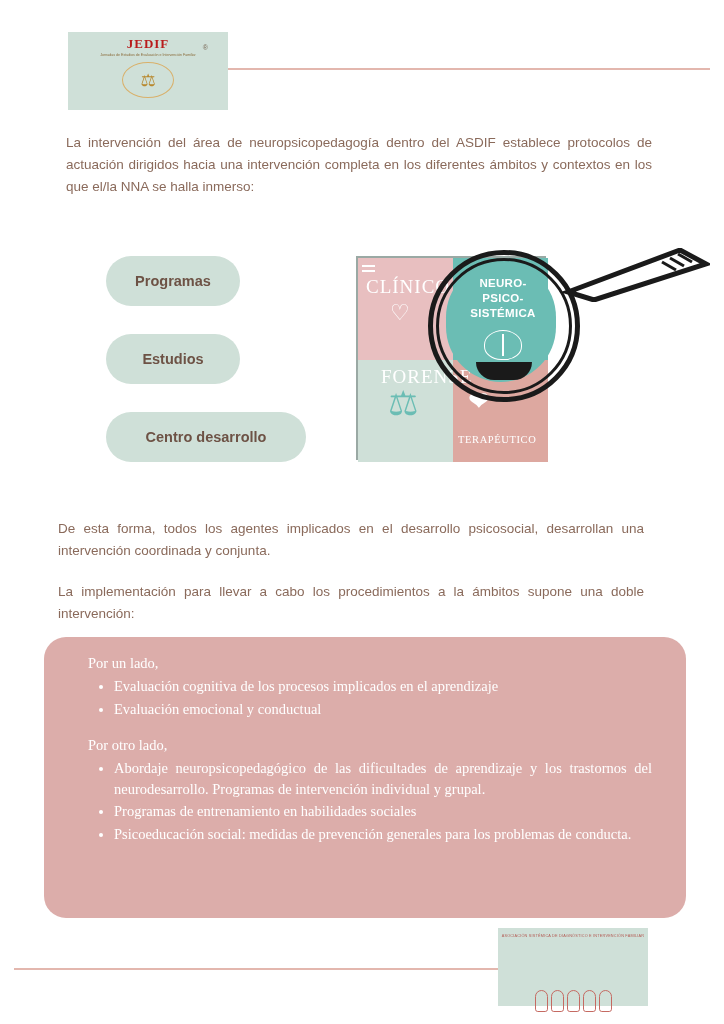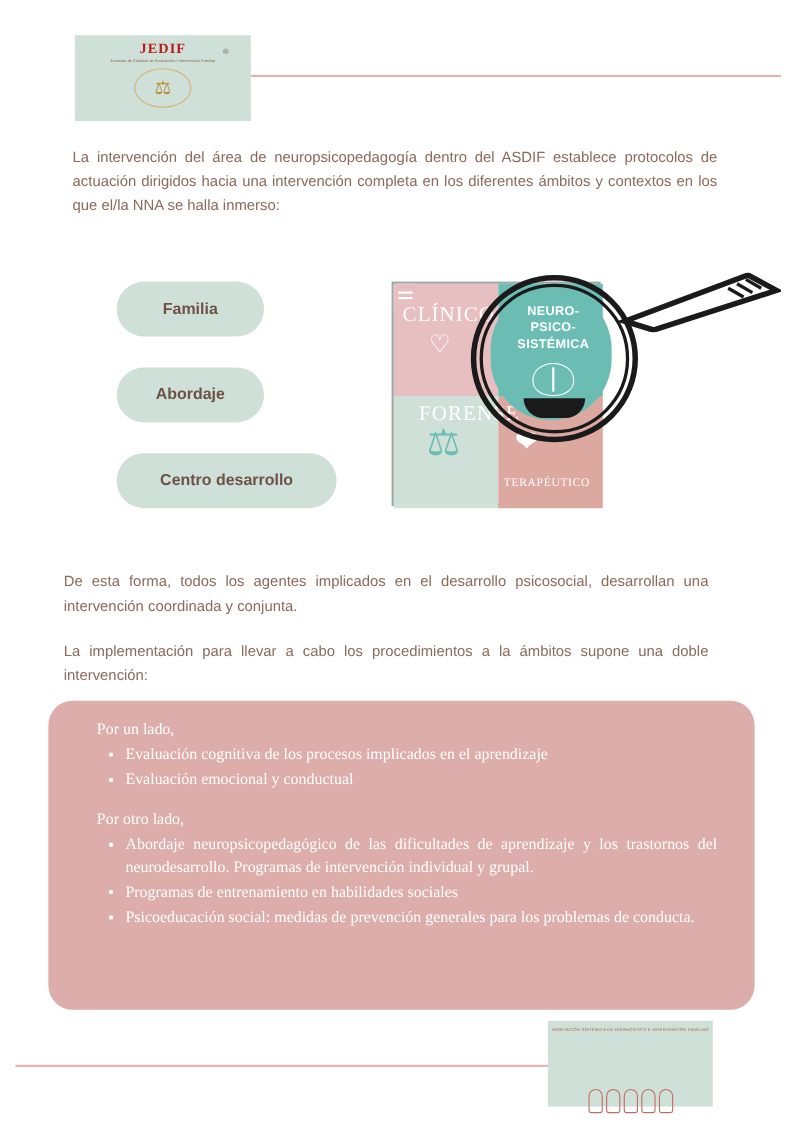--- a/index.html
+++ b/index.html
@@ -291,22 +291,22 @@
     <div class="jedif-word">JEDIF</div>
     <div class="jedif-sub">Jornadas de Estudios de Evaluación e Intervención Familiar</div>
     <div class="jedif-emblem">
       <div class="ring"></div>
       <div class="scales">⚖</div>
     </div>
   </div>
 
   <div class="para para-intro">La intervención del área de neuropsicopedagogía dentro del ASDIF establece protocolos de actuación dirigidos hacia una intervención completa en los diferentes ámbitos y contextos en los que el/la NNA se halla inmerso:</div>
 
-  <div class="pill pill-1">Familia</div>
-  <div class="pill pill-2">Abordaje</div>
+  <div class="pill pill-1">Programas</div>
+  <div class="pill pill-2">Estudios</div>
   <div class="pill pill-3">Centro desarrollo</div>
 
   <div class="puzzle">
     <div class="q q-tl"></div>
     <div class="q q-tr"></div>
     <div class="q q-bl"></div>
     <div class="q q-br"></div>
 
     <div class="q-label lbl-clinico">CLÍNICO</div>
     <div class="q-label lbl-forense">FORENSE</div>

